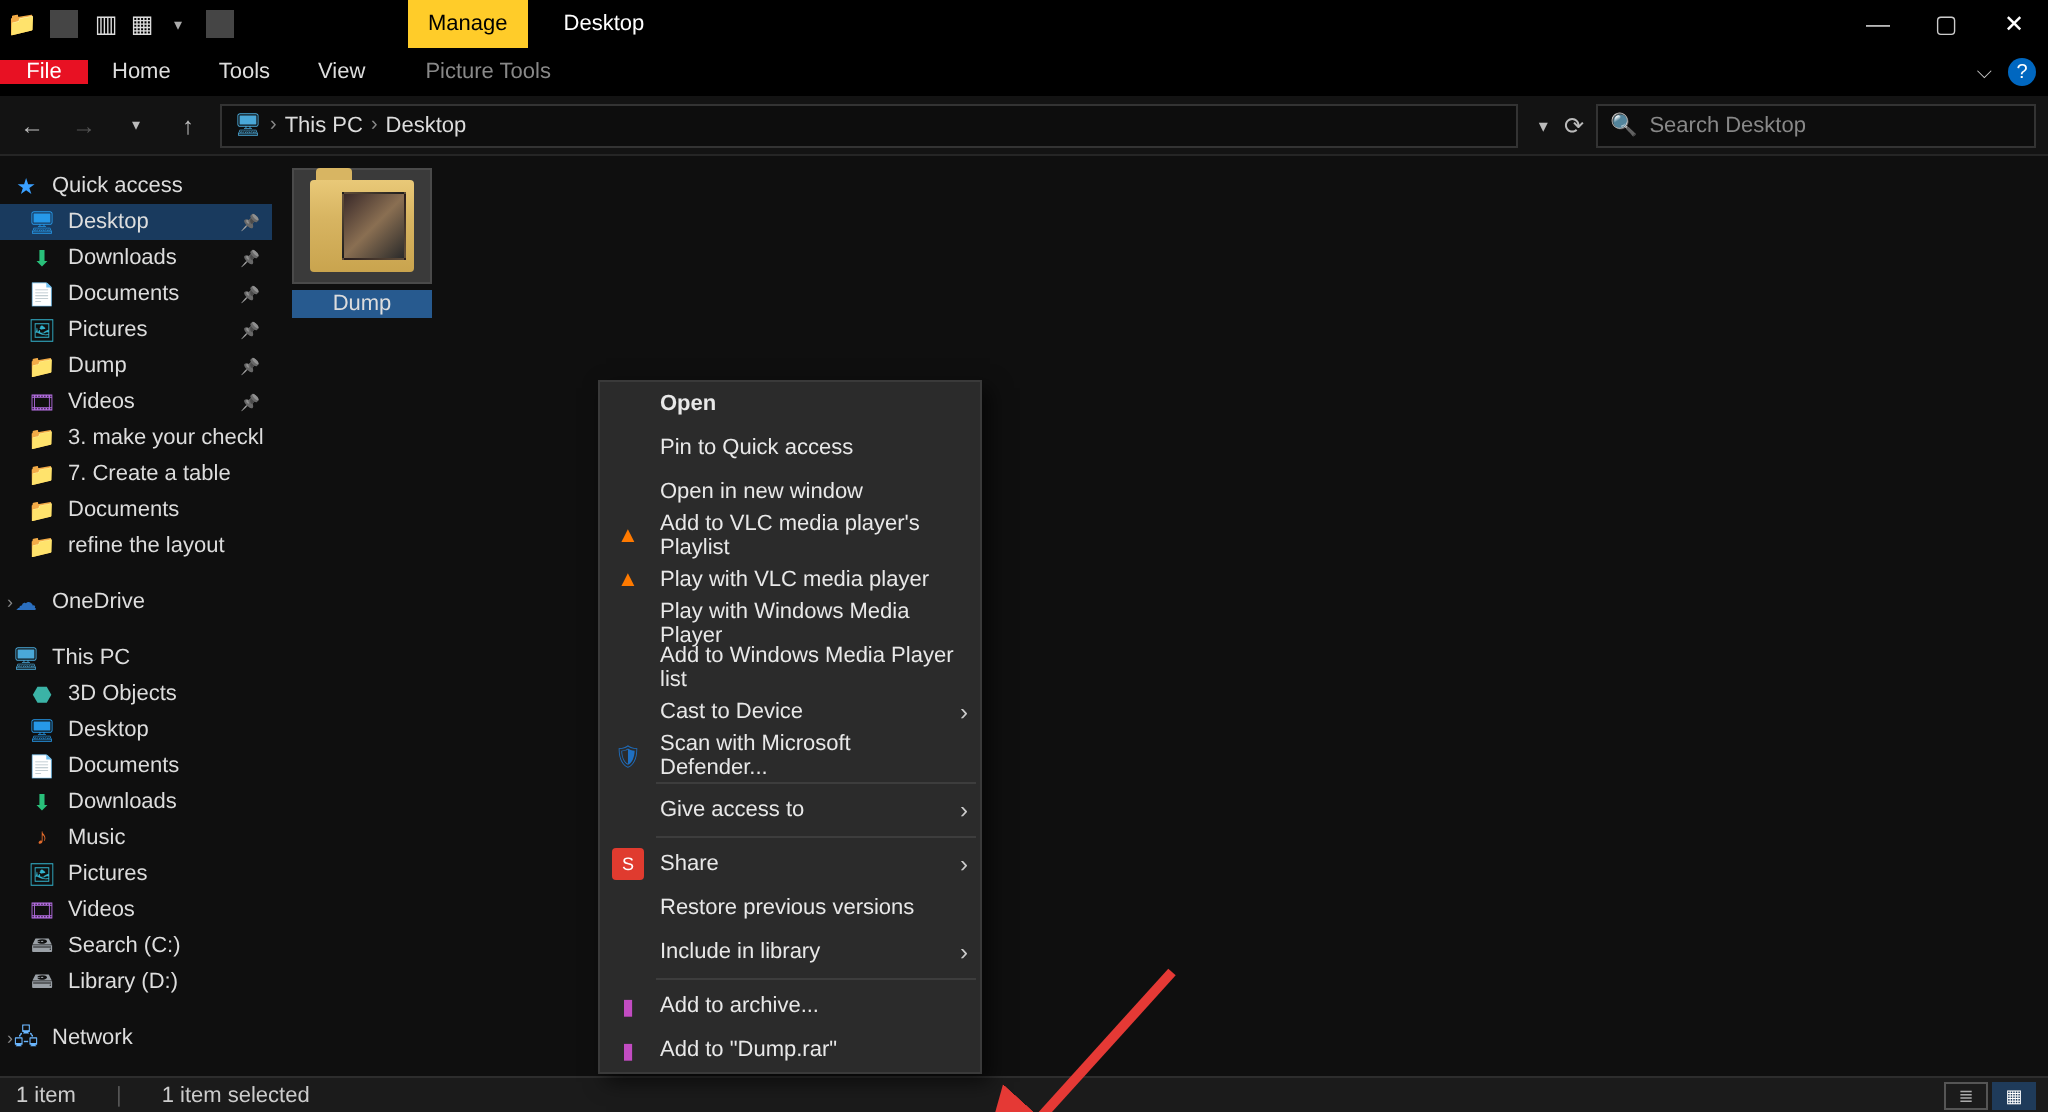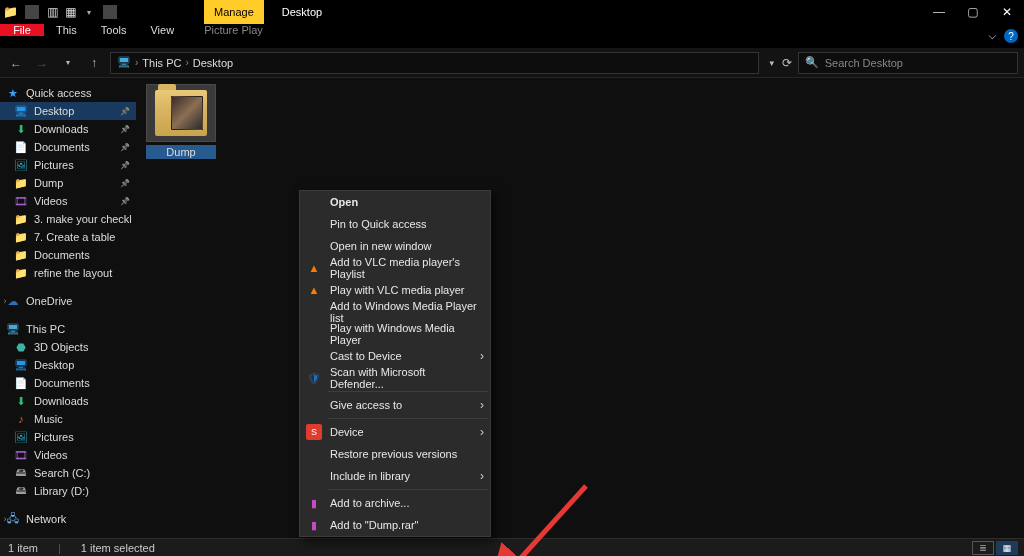--- a/index.html
+++ b/index.html
@@ -24,21 +24,21 @@
   .tb-icons{display:flex;align-items:center;gap:4px;padding:0 4px;}
   .tb-icons span{width:14px;height:14px;display:inline-flex;align-items:center;justify-content:center;color:#ddd;}
   .tb-sep{width:1px;height:16px;background:#454545;margin:0 3px;}
   .tab{height:24px;padding:0 10px;display:flex;align-items:center;color:#000;font-size:11px;}
   .tab.manage{background:var(--selTab);margin-left:80px;}
   .tab.loc{color:#fff;margin-left:8px;}
   .winbtns{position:absolute;right:0;top:0;height:24px;display:flex;}
   .winbtns div{width:34px;display:flex;align-items:center;justify-content:center;color:#ccc;font-size:12px;}
   .winbtns .close{color:#fff;}
   
-  .ribbon{height:24px;background:#000;display:flex;align-items:flex-start;position:relative;}
+  .ribbon{height:24px;background:#000;display:flex;align-items:center;position:relative;}
   .file{background:var(--accent);color:#fff;width:44px;display:flex;align-items:center;justify-content:center;font-size:11px;}
   .rbtn{padding:0 12px;display:flex;align-items:center;color:#ddd;font-size:11px;}
   .ribbon-right{position:absolute;right:6px;top:0;height:24px;display:flex;align-items:center;gap:8px;color:#ccc;}
   .help{width:14px;height:14px;border-radius:50%;background:#0067c0;color:#fff;display:flex;align-items:center;justify-content:center;font-size:10px;}
   
   .navrow{height:30px;background:#131313;display:flex;align-items:center;padding:0 6px;gap:6px;border-bottom:1px solid #252525;}
   .navrow .nbtn{width:20px;height:20px;display:flex;align-items:center;justify-content:center;color:#bbb;}
   .addr{flex:1;height:22px;border:1px solid #333;background:#0d0d0d;display:flex;align-items:center;padding:0 6px;gap:4px;color:#ddd;font-size:11px;}
   .addr .chev{color:#888;font-size:10px;}
   .addr-controls{display:flex;align-items:center;gap:8px;margin-left:4px;color:#bbb;}
@@ -106,24 +106,24 @@
   <div class="tab loc">Desktop</div>
   <div class="winbtns">
     <div>—</div>
     <div>▢</div>
     <div class="close">✕</div>
   </div>
 </div>
 
 <div class="ribbon">
   <div class="file">File</div>
-  <div class="rbtn">This</div>
+  <div class="rbtn">Home</div>
   <div class="rbtn">Tools</div>
   <div class="rbtn">View</div>
-  <div class="rbtn" style="margin-left:6px;color:#888;">Picture Play</div>
+  <div class="rbtn" style="margin-left:6px;color:#888;">Picture Tools</div>
   <div class="ribbon-right">
     <span style="font-size:10px;">⌵</span>
     <span class="help">?</span>
   </div>
 </div>
 
 <div class="navrow">
   <div class="nbtn">←</div>
   <div class="nbtn" style="color:#555;">→</div>
   <div class="nbtn" style="font-size:8px;">▾</div>
@@ -275,42 +275,42 @@
         </div>
       <div class="row">
           <span class="mi" style="color:#ff7a00;">▲</span>
           <span>Add to VLC media player's Playlist</span>
         </div>
       <div class="row">
           <span class="mi" style="color:#ff7a00;">▲</span>
           <span>Play with VLC media player</span>
         </div>
       <div class="row">
+          <span>Play with Windows Media Player</span>
+        </div>
+      <div class="row">
           <span>Add to Windows Media Player list</span>
-        </div>
-      <div class="row">
-          <span>Play with Windows Media Player</span>
         </div>
       <div class="row">
           <span>Cast to Device</span>
           <span class="sub">›</span>
         </div>
       <div class="row">
           <span class="mi" style="color:#1f6fc0;">🛡</span>
           <span>Scan with Microsoft Defender...</span>
         </div>
       <hr>
       <div class="row">
           <span>Give access to</span>
           <span class="sub">›</span>
         </div>
       <hr>
       <div class="row">
           <span class="mi" style="background:#e03b2f;color:#fff;border-radius:2px;font-size:9px;">S</span>
-          <span>Device</span>
+          <span>Share</span>
           <span class="sub">›</span>
         </div>
       <div class="row">
           <span>Restore previous versions</span>
         </div>
       <div class="row">
           <span>Include in library</span>
           <span class="sub">›</span>
         </div>
       <hr>

